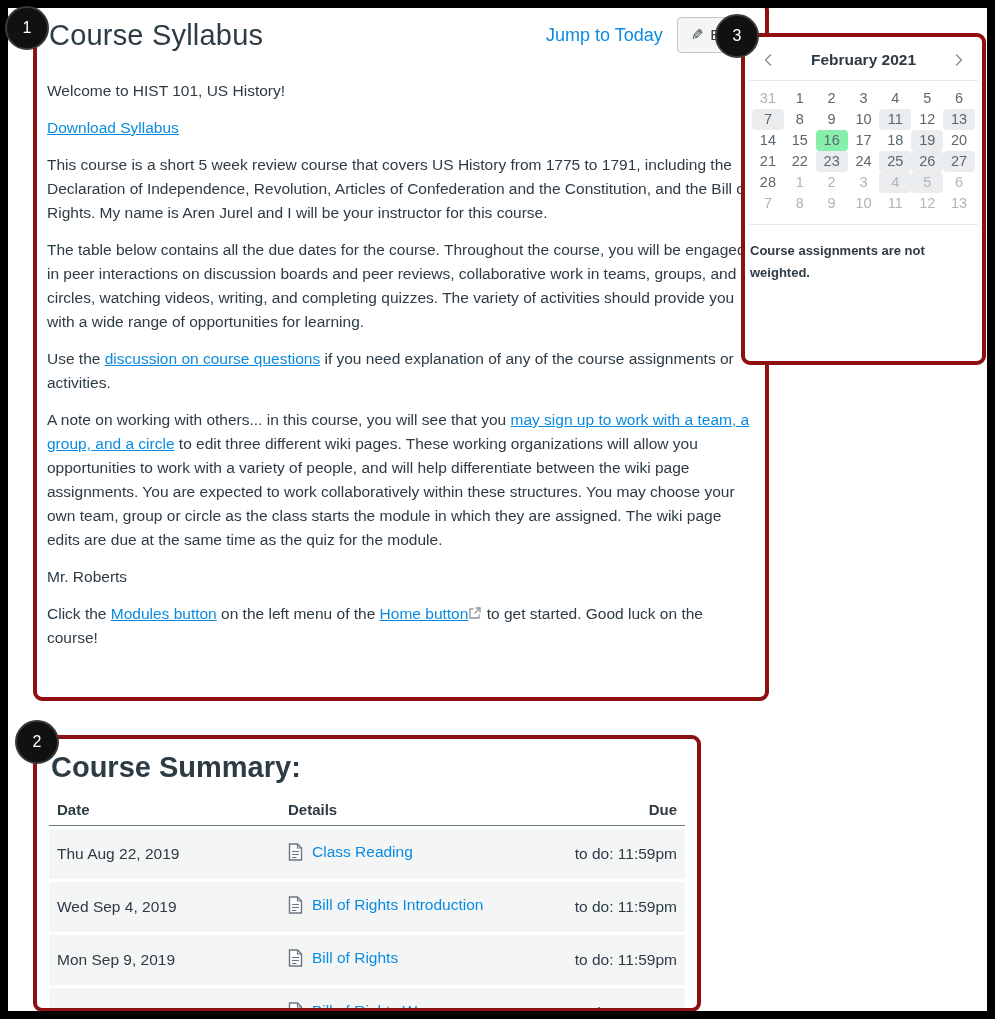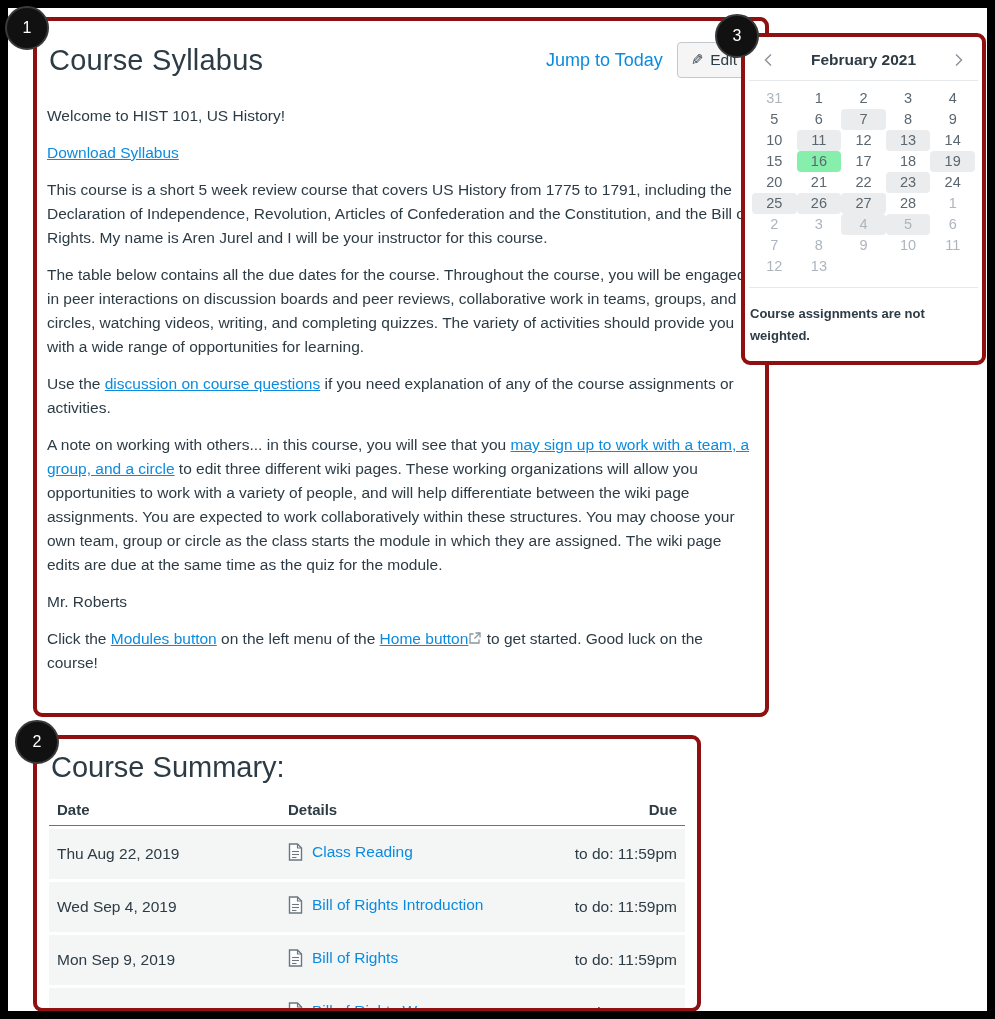--- a/index.html
+++ b/index.html
@@ -1,20 +1,20 @@
 <!DOCTYPE html>
 <html><head>
 <meta charset="utf-8">
 <style>
   html,body{margin:0;padding:0;background:#fff;font-family:"Liberation Sans",sans-serif;}
   .screen{position:relative;width:995px;height:1019px;background:#fff;overflow:hidden;}
   .frame{position:absolute;inset:0;border:8px solid #000;pointer-events:none;z-index:40;}
 
   .redbox{position:absolute;border:4px solid #8e1010;border-radius:9px;background:#fff;box-sizing:border-box;}
-  #box-syllabus{left:33px;top:17px;width:736px;height:700px;padding:19px 12px 0 10px;}
+  #box-syllabus{left:33px;top:1px;width:736px;height:700px;padding:10px 12px 0 10px;}
   #box-summary{left:33px;top:735px;width:668px;height:277px;padding:6px 12px 0 12px;overflow:hidden;}
   #box-calendar{left:741px;top:33px;width:245px;height:332px;padding:4px 4px 0 4px;}
 
   .badge{position:absolute;background:#111;border:2px solid #3a3a3a;color:#fff;border-radius:50%;
          display:flex;align-items:center;justify-content:center;font-size:16px;z-index:50;}
   #badge-1{left:5px;top:6px;width:40px;height:40px;}
   #badge-2{left:15px;top:720px;width:40px;height:40px;}
   #badge-3{left:715px;top:14px;width:40px;height:40px;}
 
   
@@ -25,37 +25,37 @@
   a.ulink{color:#0b8be0;text-decoration:underline;cursor:pointer;}
   .jump-link{font-size:18px;}
   .edit-btn{display:inline-flex;align-items:center;gap:7px;background:#F5F5F5;border:1px solid #C2C9CE;
             border-radius:4px;padding:8px 13px;font-size:15.5px;color:#2D3B45;cursor:pointer;
             font-family:"Liberation Sans",sans-serif;}
   .pencil{display:inline-block;transform:scaleX(-1);font-size:15px;color:#2D3B45;}
   .syl-body p{font-size:15.5px;line-height:24px;color:#2D3B45;margin:0 0 13px 0;}
   .ext-icon{display:inline-block;vertical-align:baseline;margin:0 1px;}
 
   
-  .summary-title{font-size:29px;color:#2D3B45;font-weight:400;margin:6px 0 10px 2px;}
+  .summary-title{font-size:29px;color:#2D3B45;font-weight:700;margin:6px 0 10px 2px;}
   table.summary{width:100%;border-collapse:separate;border-spacing:0 3px;}
   table.summary th{font-size:15px;font-weight:bold;color:#2D3B45;text-align:left;
                    padding:4px 8px 7px 8px;border-bottom:1px solid #66757F;}
   table.summary th.due{text-align:right;}
   table.summary td{background:#F4F5F5;font-size:15.5px;color:#2D3B45;padding:14px 8px;}
   td.c-date{width:215px;}
   td.c-due{width:150px;text-align:right;}
   .detail-wrap{display:inline-flex;align-items:flex-end;gap:9px;}
   .doc-icon{flex:0 0 auto;display:inline-flex;}
 
   
   .cal-header{display:flex;align-items:center;justify-content:space-between;
               padding:10px 10px 11px 10px;border-bottom:1px solid #E6E9EB;}
   .cal-month{font-size:15.5px;font-weight:bold;color:#2D3B45;}
   .cal-nav{background:none;border:none;padding:0 2px;cursor:pointer;display:flex;align-items:center;}
-  .cal-grid{display:grid;grid-template-columns:repeat(5,1fr);padding:7px 3px 4px 3px;}
+  .cal-grid{display:grid;grid-template-columns:repeat(7,1fr);padding:7px 3px 4px 3px;}
   .cal-day{height:21px;line-height:21px;text-align:center;font-size:14.5px;color:#5B6770;border-radius:4px;}
   .cal-day.out{color:#ADB5BD;}
   .cal-day.ev{background:#EBECED;}
   .cal-day.today{background:#86efac;}
   .cal-divider{border-top:1px solid #E6E9EB;margin:6px 0 0 0;}
   .cal-note{font-size:13px;font-weight:bold;color:#2D3B45;line-height:22px;padding:15px 2px 0 1px;}
 </style>
 </head>
 <body>
 

